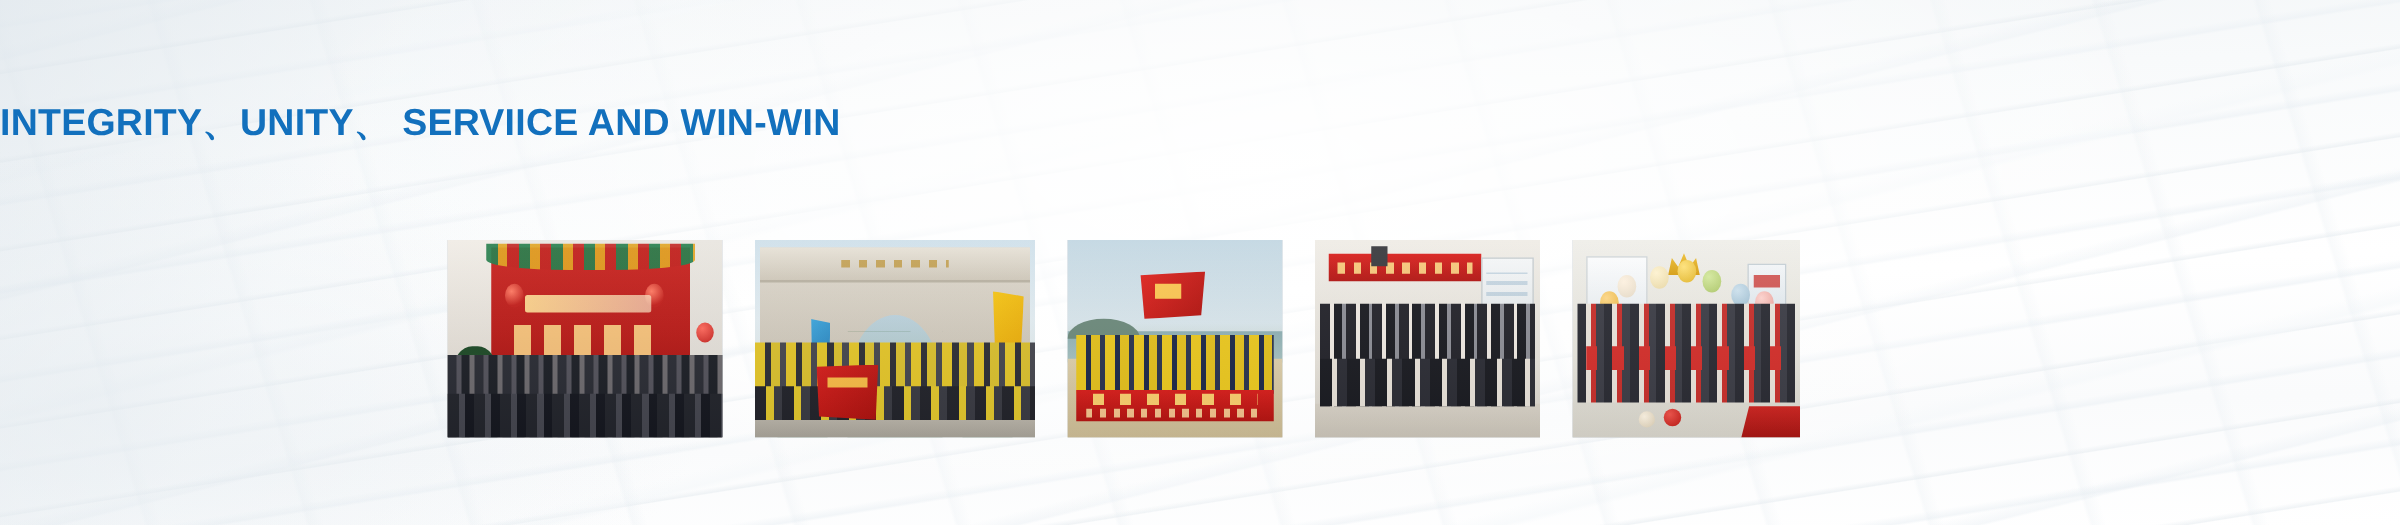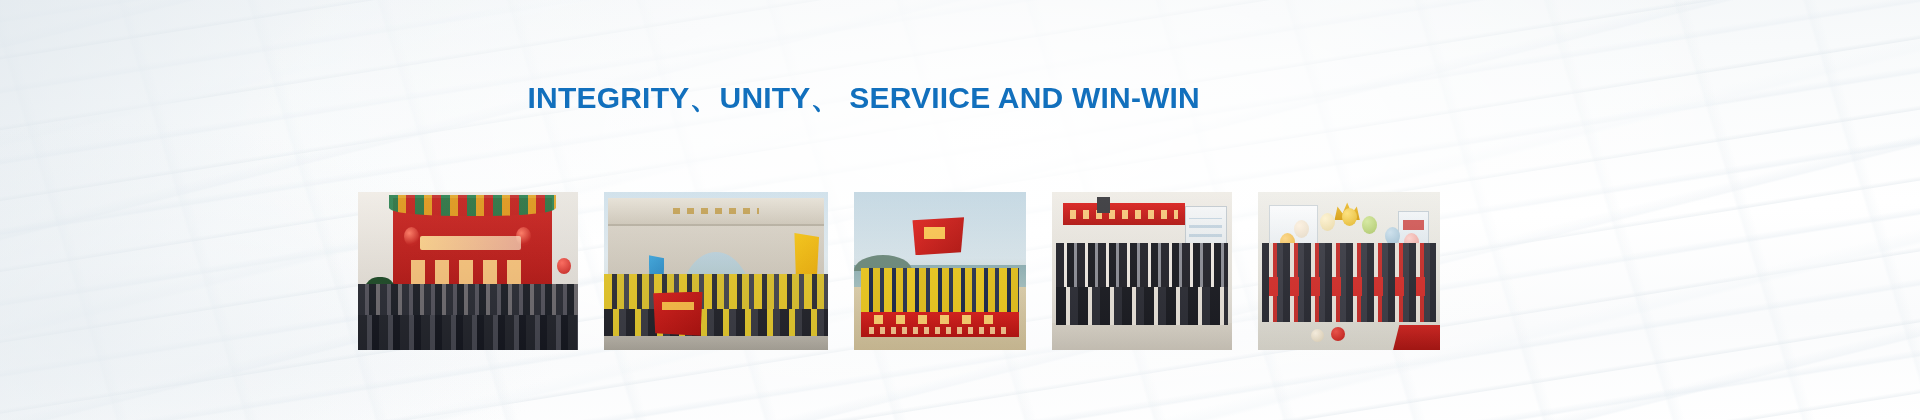--- a/index.html
+++ b/index.html
@@ -80,21 +80,21 @@
     background:
       linear-gradient(118deg, rgba(221,229,235,0.62) 0%, rgba(236,242,246,0.22) 16%, rgba(255,255,255,0) 34%);
   }
 
   
   #headline {
     position: absolute;
     left: 0;
     top: 78px;
     width: 1200px;
-    text-align: right;
+    text-align: left;
     font-size: 30px;
     font-weight: bold;
     letter-spacing: 0.2px;
     color: #1270bd;
     white-space: nowrap;
     z-index: 5;
   }
 
   
   #photo-strip {

